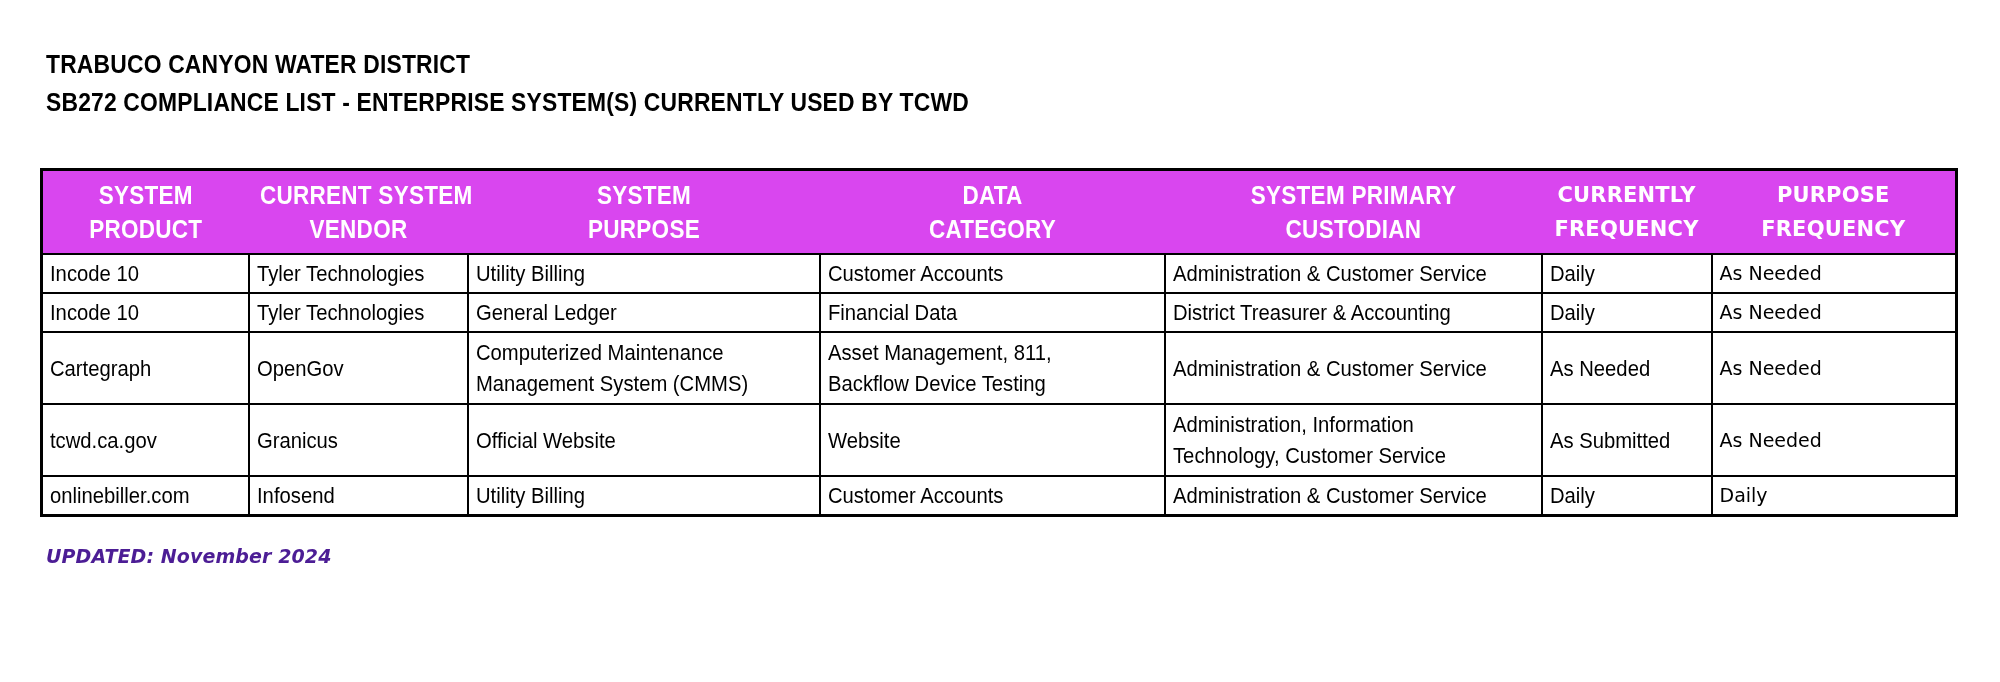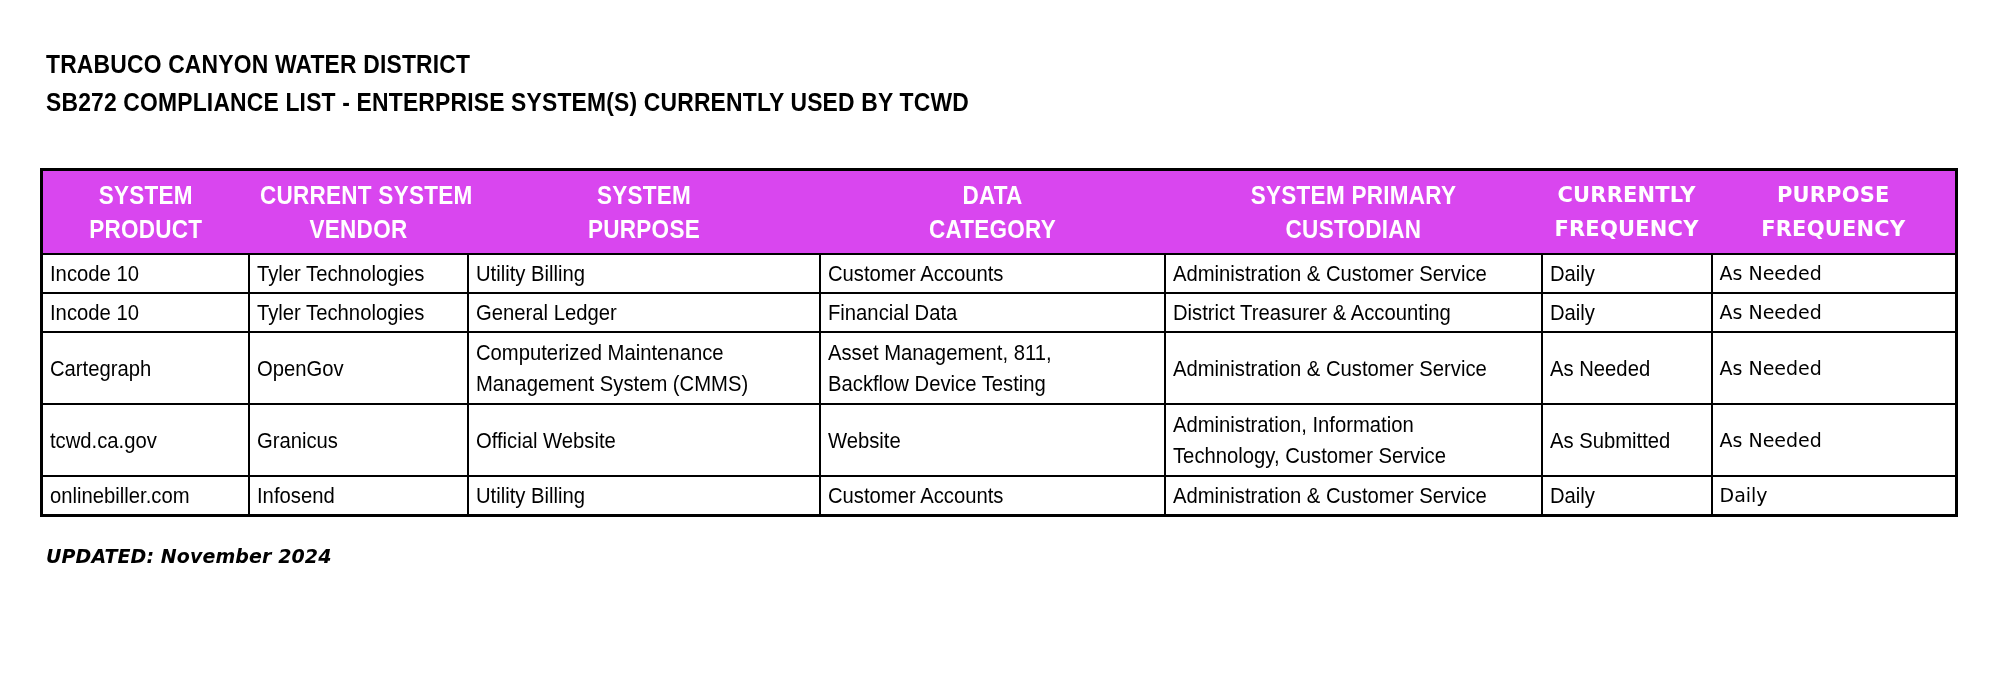--- a/index.html
+++ b/index.html
@@ -120,21 +120,21 @@
     position: absolute;
     left: 46px;
     top: 545px;
   }
   .footer-text {
     font-family: "DejaVu Sans", sans-serif;
     font-weight: bold;
     font-style: italic;
     font-size: 19px;
     letter-spacing: 0.1px;
-    color: #000000;
+    color: #4c1d95;
     white-space: nowrap;
   }
 </style>
 </head>
 <body>
 
 <div class="page">
 
   <div class="titles">
     <div class="title-line">TRABUCO CANYON WATER DISTRICT</div>

